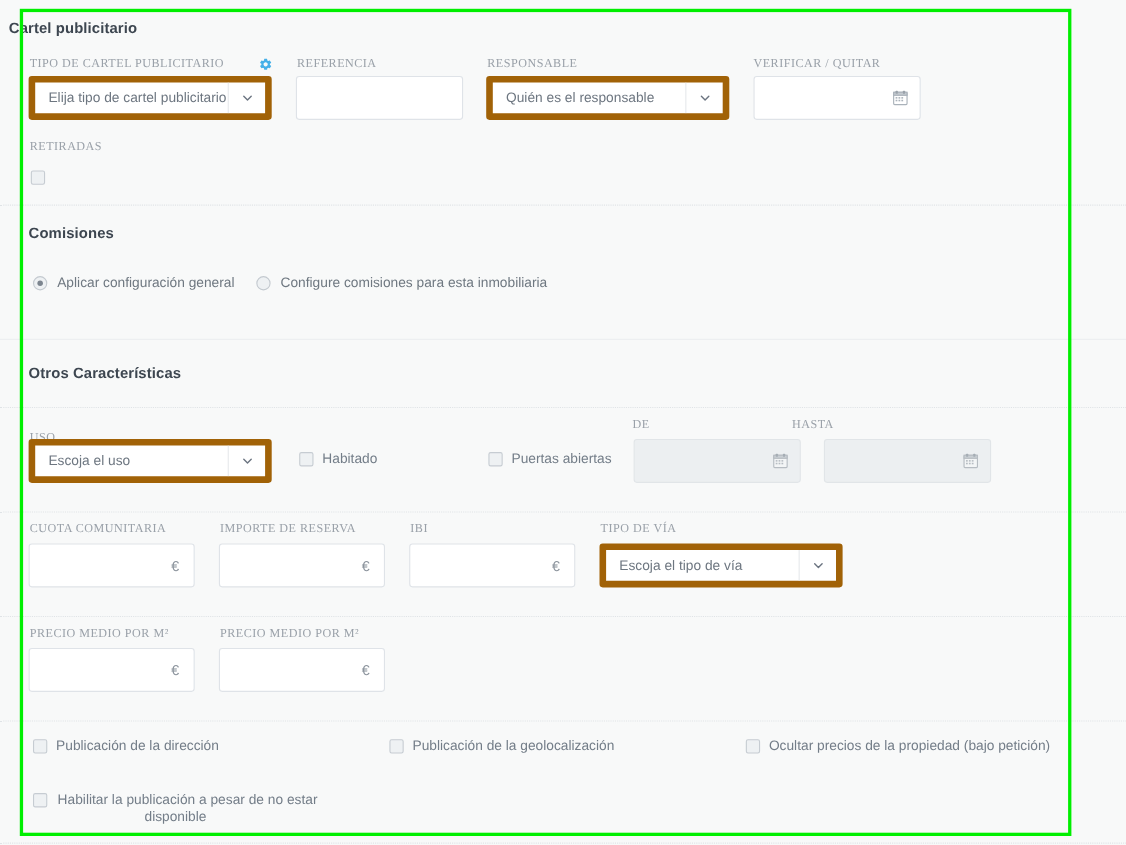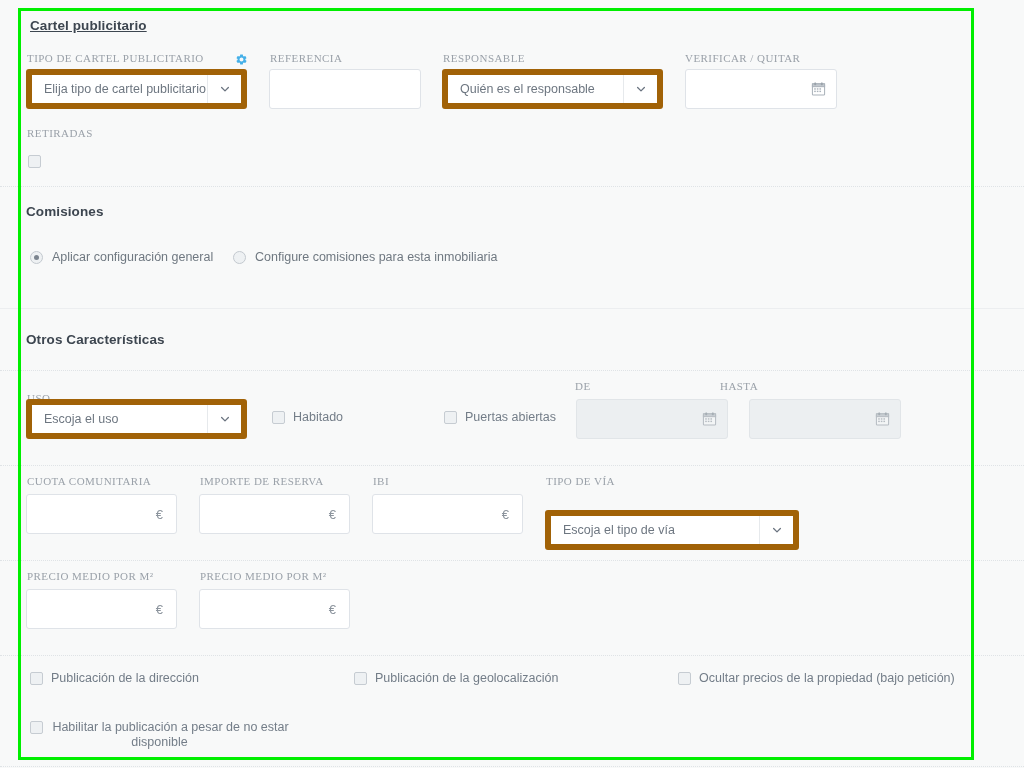--- a/index.html
+++ b/index.html
@@ -162,21 +162,21 @@
   }
 
   .gear { width: 13px; height: 13px; display: inline-block; vertical-align: middle; }
 </style>
 </head>
 <body>
 
 <div id="page">
 
   <div class="section" style="top:14px;">
-    <div class="sec-title" style="position:absolute;left:30px;top:4px;text-decoration:underline;">Cartel publicitario</div>
+    <div class="sec-title" style="position:absolute;left:8px;top:4px;">Cartel publicitario</div>
 
     <div class="fld-label" style="position:absolute;left:27px;top:38px;">TIPO DE CARTEL PUBLICITARIO</div>
     <span class="gear" style="position:absolute;left:235px;top:38px;">
       <svg width="13" height="13" viewBox="0 0 24 24" aria-hidden="true">
         <path fill="#45b0e8" d="M19.1 12.9c0-.3.1-.6.1-.9s0-.6-.1-.9l2-1.5c.2-.1.2-.4.1-.6l-1.9-3.2c-.1-.2-.4-.3-.6-.2l-2.3.9c-.5-.4-1-.7-1.6-.9l-.3-2.4c0-.2-.2-.4-.5-.4H10c-.2 0-.4.2-.5.4l-.3 2.4c-.6.2-1.1.5-1.6.9l-2.3-.9c-.2-.1-.5 0-.6.2L2.8 9c-.1.2-.1.4.1.6l2 1.5c0 .3-.1.6-.1.9s0 .6.1.9l-2 1.5c-.2.1-.2.4-.1.6l1.9 3.2c.1.2.4.3.6.2l2.3-.9c.5.4 1 .7 1.6.9l.3 2.4c.1.2.3.4.5.4h4c.3 0 .5-.2.5-.4l.3-2.4c.6-.2 1.1-.5 1.6-.9l2.3.9c.2.1.5 0 .6-.2l1.9-3.2c.1-.2.1-.5-.1-.6l-2-1.5zM12 15.6c-2 0-3.6-1.6-3.6-3.6S10 8.4 12 8.4s3.6 1.6 3.6 3.6-1.6 3.6-3.6 3.6z"></path>
       </svg>
     </span>
 
     <div class="fld-label" style="position:absolute;left:270px;top:38px;">REFERENCIA</div>
     <div class="fld-label" style="position:absolute;left:443px;top:38px;">RESPONSABLE</div>
@@ -331,21 +331,21 @@
       <span class="euro-sym">€</span>
     </div>
 
     <div class="fld-label" style="position:absolute;left:373px;top:0px;">IBI</div>
     <div class="txt euro" style="position:absolute;left:372px;top:19px;width:151px;">
       <span></span>
       <span class="euro-sym">€</span>
     </div>
 
     <div class="fld-label" style="position:absolute;left:546px;top:0px;text-align:right;">TIPO DE VÍA</div>
-    <div class="select" style="position:absolute;left:545px;top:19px;width:254px;margin-top:16px;">
+    <div class="select" style="position:absolute;left:545px;top:19px;width:221px;">
       <div class="ph">Escoja el tipo de vía</div>
       <div class="caret">
         <svg width="12" height="12" viewBox="0 0 16 16">
             <path d="M3.5 6 L8 10.5 L12.5 6" fill="none" stroke="#6b7480" stroke-width="1.7" stroke-linecap="round" stroke-linejoin="round"></path>
           </svg>
       </div>
     </div>
   </div>
 
   <div class="div-dotted" style="top:560px;"></div>

